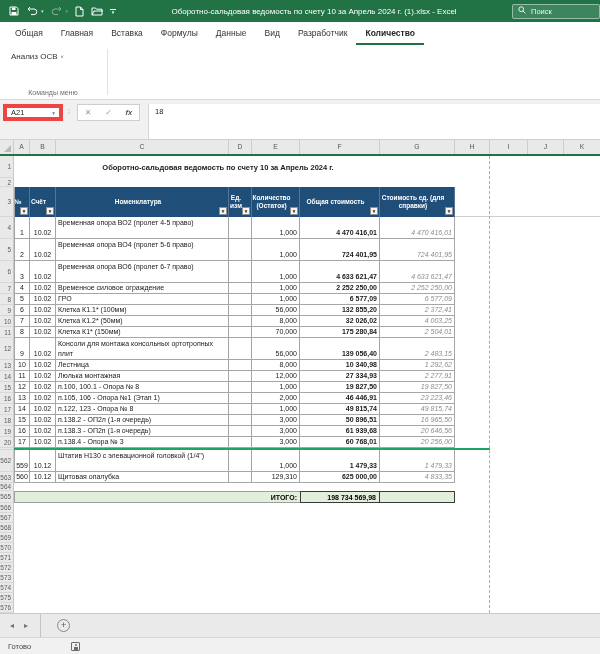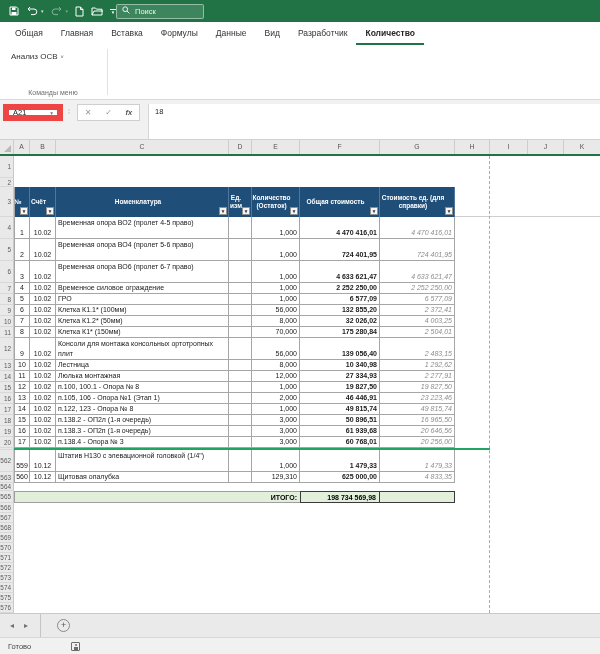--- a/index.html
+++ b/index.html
@@ -24,21 +24,21 @@
 
   
   .ribbon-body { position:absolute; top:45px; left:0; width:600px; height:55px; background:#fff; border-bottom:1px solid #d9d9d9; }
   .addin-btn { position:absolute; left:11px; top:7px; font-size:8px; color:#333; }
   .addin-btn .caret { font-size:5.5px; color:#555; margin-left:3px; }
   .group-label { position:absolute; left:0; width:106px; bottom:3px; text-align:center; font-size:7px; color:#707070; }
   .group-sep { position:absolute; left:107px; top:4px; bottom:4px; width:1px; background:#e1e1e1; }
 
   
   .fbar { position:absolute; top:100px; left:0; width:600px; height:40px; background:#f1f1f1; border-bottom:1px solid #d0d0d0; }
-  .namebox { position:absolute; left:3px; top:4px; width:60px; height:17px; background:#fff; border:6px solid #ef4444; font-size:7.5px; color:#222; display:flex; align-items:center; justify-content:space-between; padding:0 4px; }
+  .namebox { position:absolute; left:3px; top:4px; width:60px; height:17px; background:#fff; border:4px solid #ef4444; font-size:7.5px; color:#222; display:flex; align-items:center; justify-content:space-between; padding:0 4px; }
   .namebox .caret { font-size:5.5px; color:#777; }
   .dots { position:absolute; left:68px; top:8px; color:#b0b0b0; font-size:7px; letter-spacing:0; }
   .fbtns { position:absolute; left:77px; top:4px; width:63px; height:17px; background:#fff; border:1px solid #cfcfcf; display:flex; align-items:center; justify-content:space-around; font-size:8px; color:#9a9a9a; }
   .fbtns .fx { font-style:italic; color:#555; font-weight:bold; font-size:7.5px; }
   .ffield { position:absolute; left:148px; top:4px; right:0; bottom:0; background:#fff; border-left:1px solid #d6d6d6; font-size:7.5px; color:#222; padding:3px 6px; }
 
   
   .grid { position:absolute; top:140px; left:0; width:600px; }
   .colhdrs { display:flex; height:16px; background:#e9e9e9; border-bottom:2px solid #217346; }
   .corner { width:14px; position:relative; border-right:1px solid #cdcdcd; flex:none; }
@@ -121,20 +121,21 @@
           <svg width="12" height="10" viewBox="0 0 12 10">
             <path d="M1 2 h3.5 l1 1.2 H11 V9 H1 Z" fill="none" stroke="#fff" stroke-width="1"></path>
             <path d="M1 9 L3 5 h9" fill="none" stroke="#fff" stroke-width="1"></path>
           </svg>
         </span>
       <span class="qat-custom">
           <span class="bar"></span>
           <span>▾</span>
         </span>
     </div>
+    <div class="title-text">Оборотно-сальдовая ведомость по счету 10 за Апрель 2024 г. (1).xlsx - Excel</div>
     <div class="searchbox">
       <span><svg width="8" height="8" viewBox="0 0 8 8">
             <circle cx="3.2" cy="3.2" r="2.4" fill="none" stroke="#e8f1ec" stroke-width="1"></circle>
             <path d="M5 5 L7.4 7.4" stroke="#e8f1ec" stroke-width="1"></path>
           </svg></span>
       <span>Поиск</span>
     </div>
   </div>
 
   <div class="ribbon-tabs">
@@ -180,20 +181,21 @@
         <div class="colhdr" style="width: 75px;">G</div>
         <div class="colhdr" style="width: 35px;">H</div>
         <div class="colhdr" style="width: 38px;">I</div>
         <div class="colhdr" style="width: 36px;">J</div>
         <div class="colhdr" style="width: 37px;">K</div>
       </div>
     <div>
         <div class="xrow" style="height: 22px;">
           <div class="gut" style="height: 22px;">1</div>
           <div style="width: 42px;"></div>
+          <div class="titlecell" style="width: 324px;">Оборотно-сальдовая ведомость по счету 10 за Апрель 2024 г.</div>
         </div>
         <div class="xrow" style="height: 9px;">
           <div class="gut" style="height: 9px;">2</div>
         </div>
         <div class="xrow" style="height: 30px;">
           <div class="gut" style="height: 30px;">3</div>
           <div class="hcell cfirst" style="width: 16px;">№<div class="filterbtn">▾</div></div>
           <div class="hcell" style="width: 26px;">Счёт<div class="filterbtn">▾</div></div>
           <div class="hcell" style="width: 173px;">Номенклатура<div class="filterbtn">▾</div></div>
           <div class="hcell" style="width: 23px;">Ед. изм<div class="filterbtn">▾</div></div>

